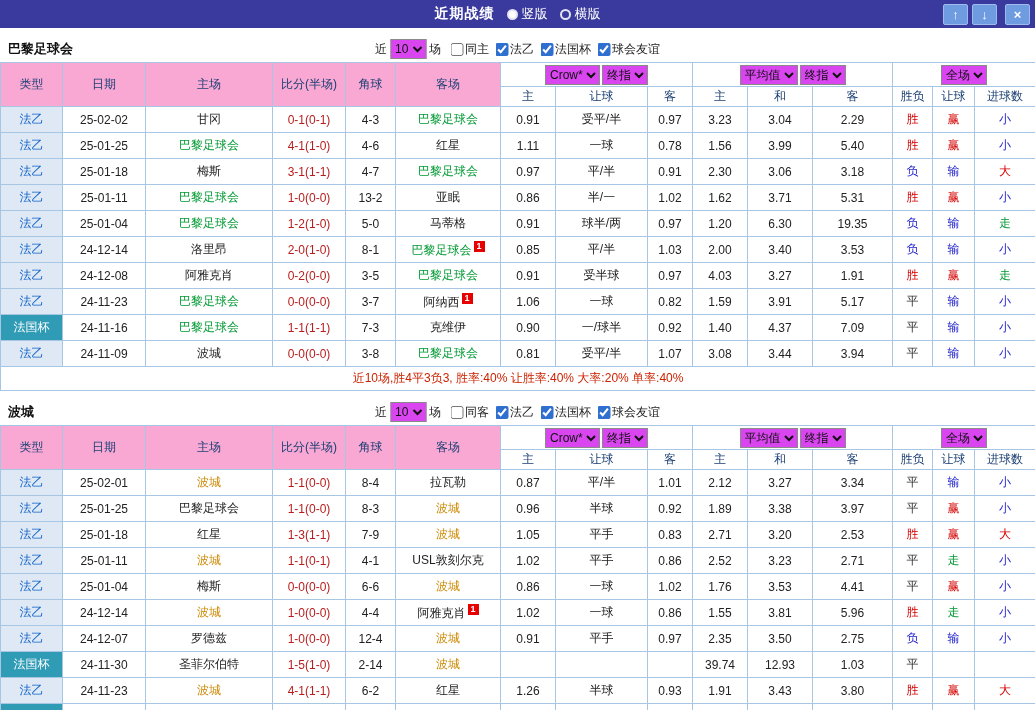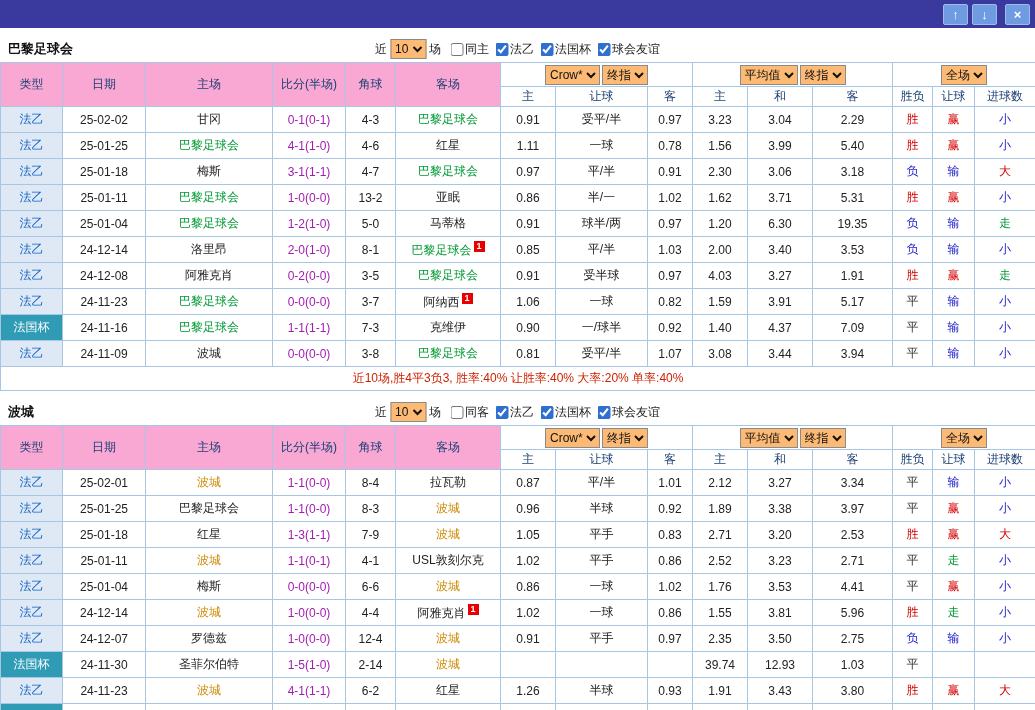--- a/index.html
+++ b/index.html
@@ -22,51 +22,62 @@
 
   
   #sections { width:1035px; }
   .section { margin-top:8px; }
   .section + .section { margin-top:8px; }
   .section-head { height:26px; position:relative; display:flex; align-items:center; padding:0 8px; }
   .team-name { font-size:13px; font-weight:bold; color:#111; }
   .filters { position:absolute; left:50%; transform:translateX(-50%);
              display:flex; align-items:center; gap:3px; font-size:12px; color:#222; white-space:nowrap; }
   .filters select, thead select { font-family:inherit; font-size:12px; height:20px;
-             border:1px solid #8a8a8a; background:#fdba74; color:#111; }
+             border:1px solid #8a8a8a; background:#d946ef; color:#111; }
   .cb-host { display:flex; align-items:center; }
   label.cb { display:flex; align-items:center; margin-left:6px; cursor:pointer; }
   label.cb input { width:13px; height:13px; accent-color:#2f6fd0; margin-right:2px; }
 
   
   table { border-collapse:collapse; table-layout:fixed; width:1035px; }
   td { border:1px solid #a6c6e4; font-size:12px; text-align:center; height:26px;
        padding:0 1px; overflow:hidden; white-space:nowrap; color:#222; }
   thead tr.head-top td { height:24px; }
   thead tr.head-sub td { height:20px; color:#1b3f73; }
   .colhead { background:#f9a8d4; color:#1b3f73; font-weight:normal; }
   .dd-cell { background:#fff; }
   .dd-wrap { display:flex; justify-content:center; align-items:center; gap:2px; }
 
   .lg-l2 { background:#dee9f5; color:#1464c8; }
   .lg-cup { background:#2f9bb5; color:#ffffff; }
-  .c-score { color:#a21caf; }
+  .c-score { color:#b91c1c; }
   .red-card { display:inline-block; background:#e60000; color:#fff; font-size:9px; font-weight:bold;
               width:11px; height:11px; line-height:11px; margin-left:2px; vertical-align:super; text-align:center; }
   .res-red { color:#d40000; }
   .res-blue { color:#2222cc; }
   .res-green { color:#009933; }
   .res-black { color:#333333; }
   .summary { color:#cc2200; height:24px; }
   .team-link { text-decoration:none; }
 </style>
 </head>
 <body>
 
 <div class="topbar">
+  <div class="topbar-center">
+    <span class="title">近期战绩</span>
+    <label class="radio-opt">
+      <span class="radio-circle checked"></span>
+      <span>竖版</span>
+    </label>
+    <label class="radio-opt">
+      <span class="radio-circle"></span>
+      <span>横版</span>
+    </label>
+  </div>
   <div class="topbar-buttons">
     <button class="tb-btn">↑</button>
     <button class="tb-btn">↓</button>
     <button class="tb-btn close">×</button>
   </div>
 </div>
 
 <div id="sections">
   <div class="section">
     <div class="section-head">

